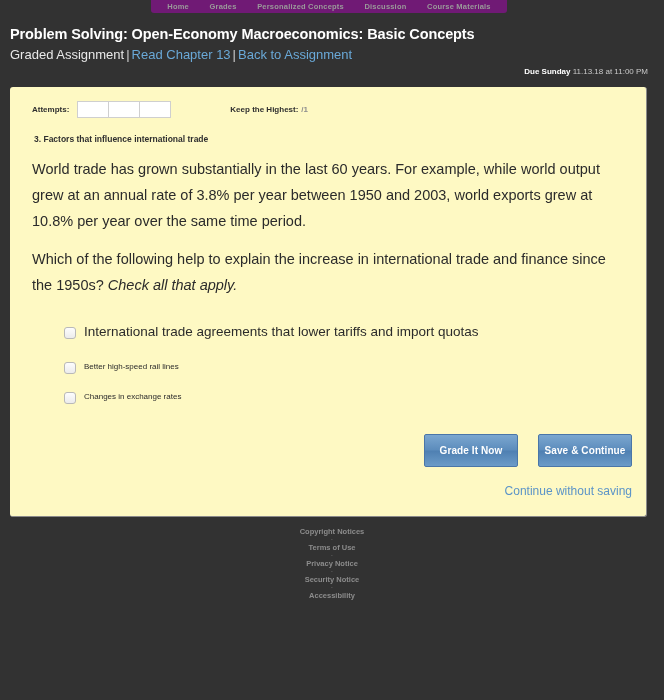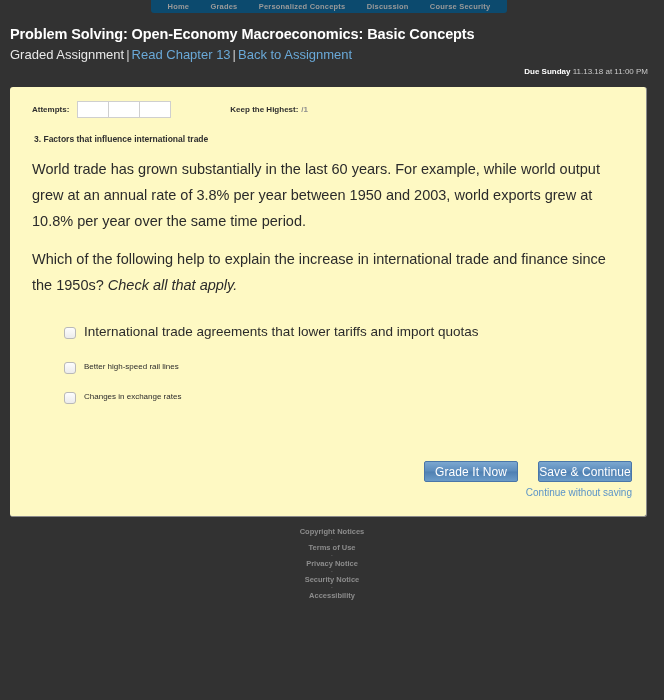--- a/index.html
+++ b/index.html
@@ -19,21 +19,21 @@
   .topnav-wrap {
     height: 13px;
     position: relative;
   }
   .topnav {
     position: absolute;
     left: 151px;
     top: 0;
     width: 356px;
     height: 13px;
-    background: #0c4a6e;
+    background: #701a75;
     border-radius: 0 0 3px 3px;
     display: flex;
     align-items: center;
     justify-content: space-around;
     padding: 0 6px;
     box-sizing: border-box;
   }
   .topnav-item {
     color: #9a9a9a;
     font-size: 7.5px;
@@ -204,37 +204,37 @@
     bottom: 18px;
     text-align: right;
   }
   .btn-row {
     display: flex;
     justify-content: flex-end;
     gap: 20px;
   }
   .btn {
     width: 94px;
-    height: 21px;
+    height: 33px;
     border: 1px solid #4a76a8;
     border-radius: 2px;
     background: linear-gradient(180deg, #7ba7d0 0%, #5c8cbc 48%, #4f80b2 52%, #6b9bc8 100%);
     color: #ffffff;
-    font-size: 12px;
-    font-weight: normal;
+    font-size: 10px;
+    font-weight: bold;
     display: flex;
     align-items: center;
     justify-content: center;
     letter-spacing: .1px;
     box-sizing: border-box;
     cursor: pointer;
   }
   .continue-link {
-    margin-top: 5px;
-    font-size: 10px;
+    margin-top: 17px;
+    font-size: 12px;
     color: #5b94c8;
     text-decoration: none;
     display: block;
   }
 
   
   .footer {
     margin-top: 10px;
     display: flex;
     justify-content: center;
@@ -257,21 +257,21 @@
 </style>
 </head>
 <body>
 
 <div class="topnav-wrap">
   <div class="topnav">
     <span class="topnav-item">Home</span>
     <span class="topnav-item">Grades</span>
     <span class="topnav-item">Personalized Concepts</span>
     <span class="topnav-item">Discussion</span>
-    <span class="topnav-item">Course Security</span>
+    <span class="topnav-item">Course Materials</span>
   </div>
 </div>
 
 <div class="header">
   <h1 class="page-title">Problem Solving: Open-Economy Macroeconomics: Basic Concepts</h1>
   <div class="subline-row">
     <div class="subline">
       <span>Graded Assignment</span><span class="sep">|</span><a href="#">Read Chapter 13</a><span class="sep">|</span><a href="#">Back to Assignment</a>
     </div>
     <div class="due">

